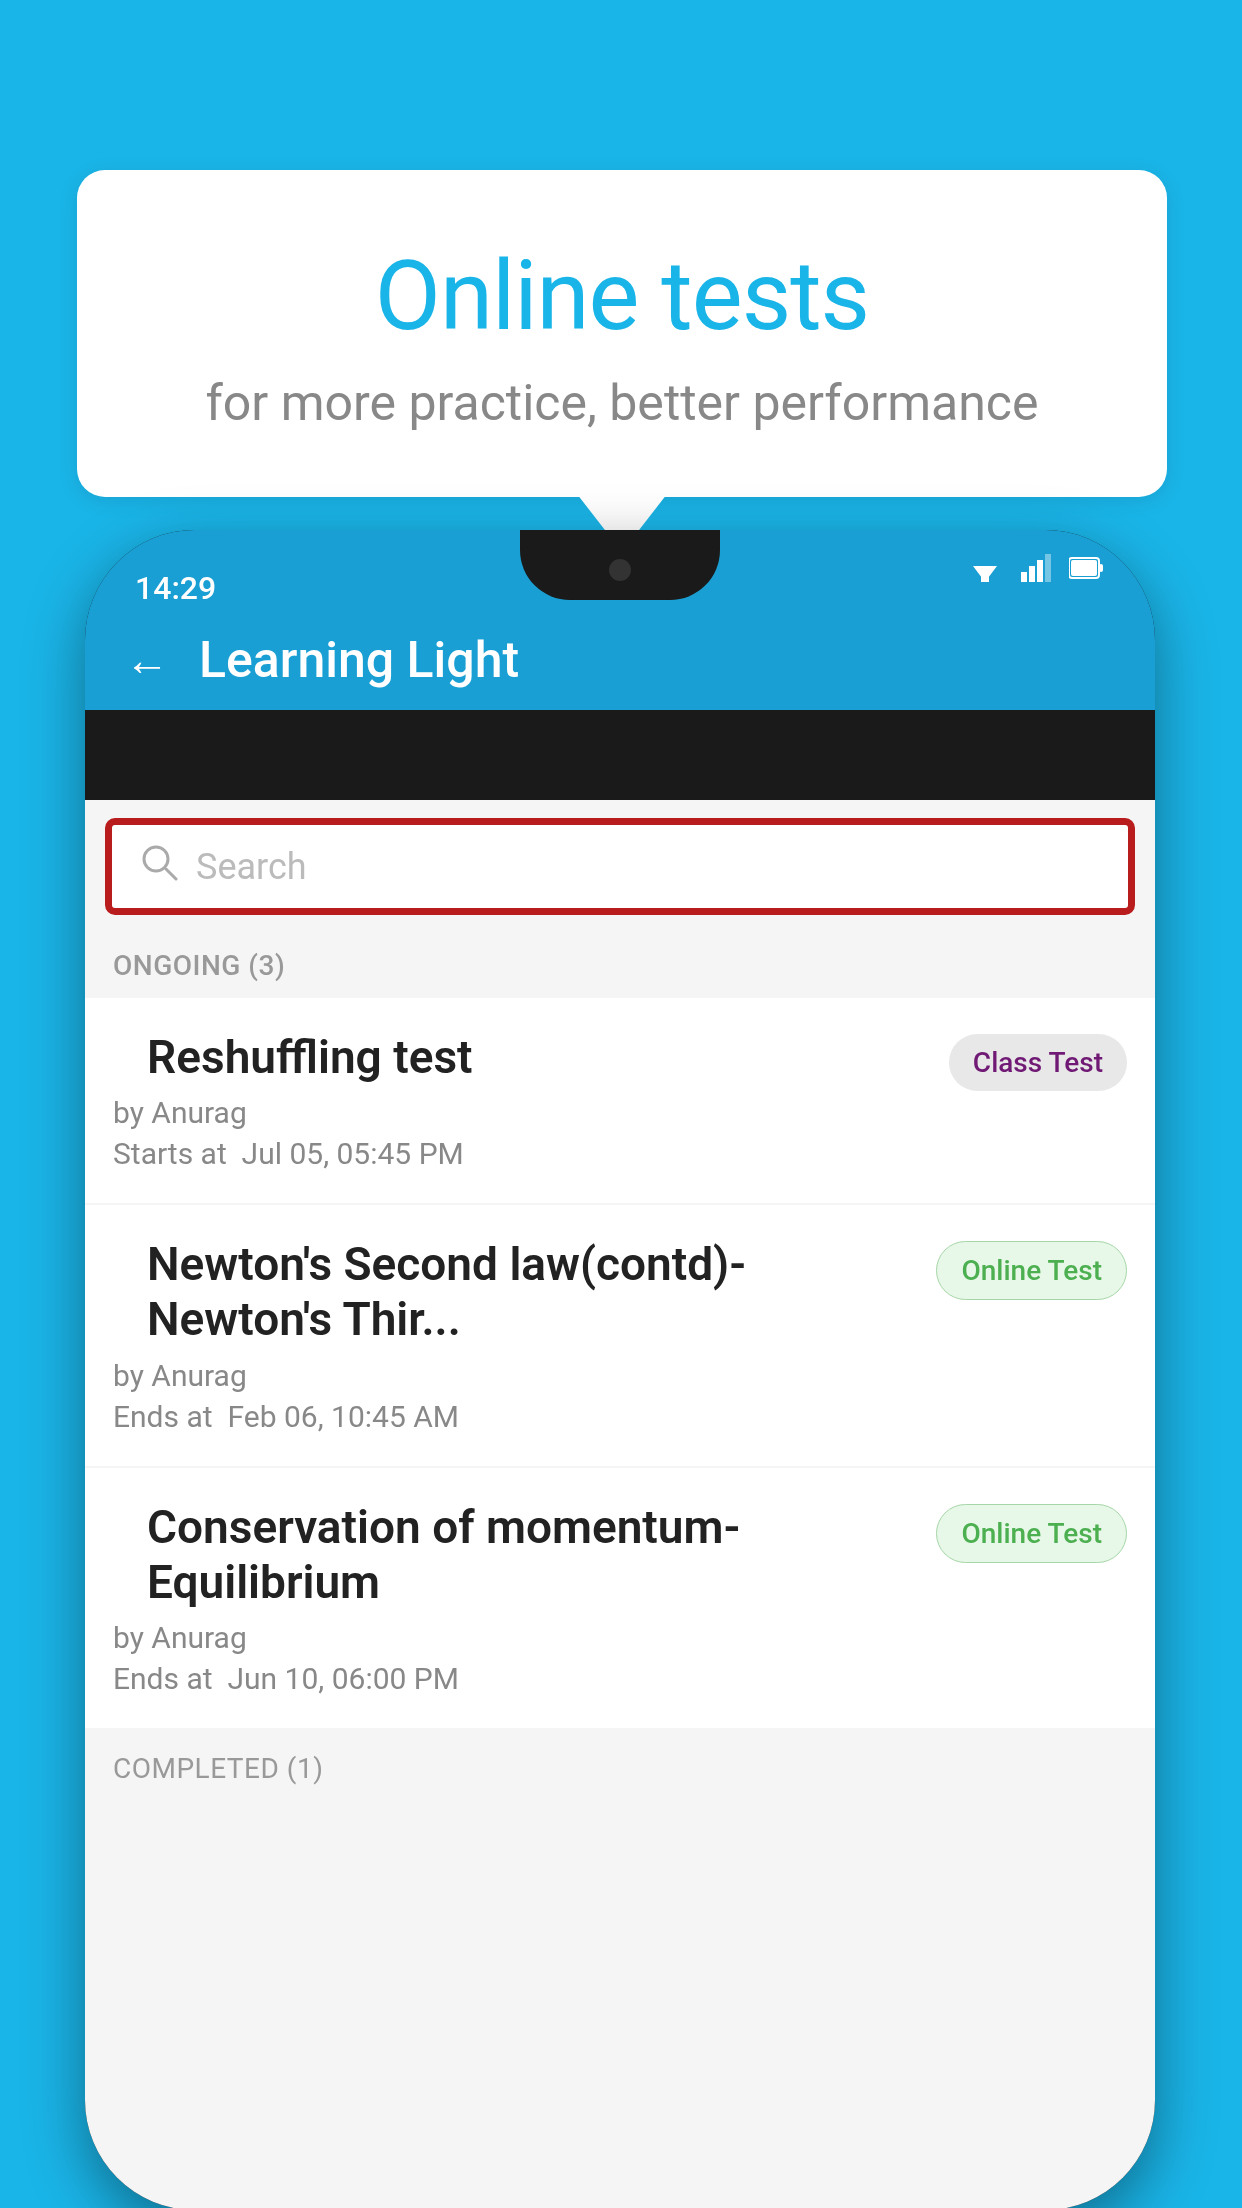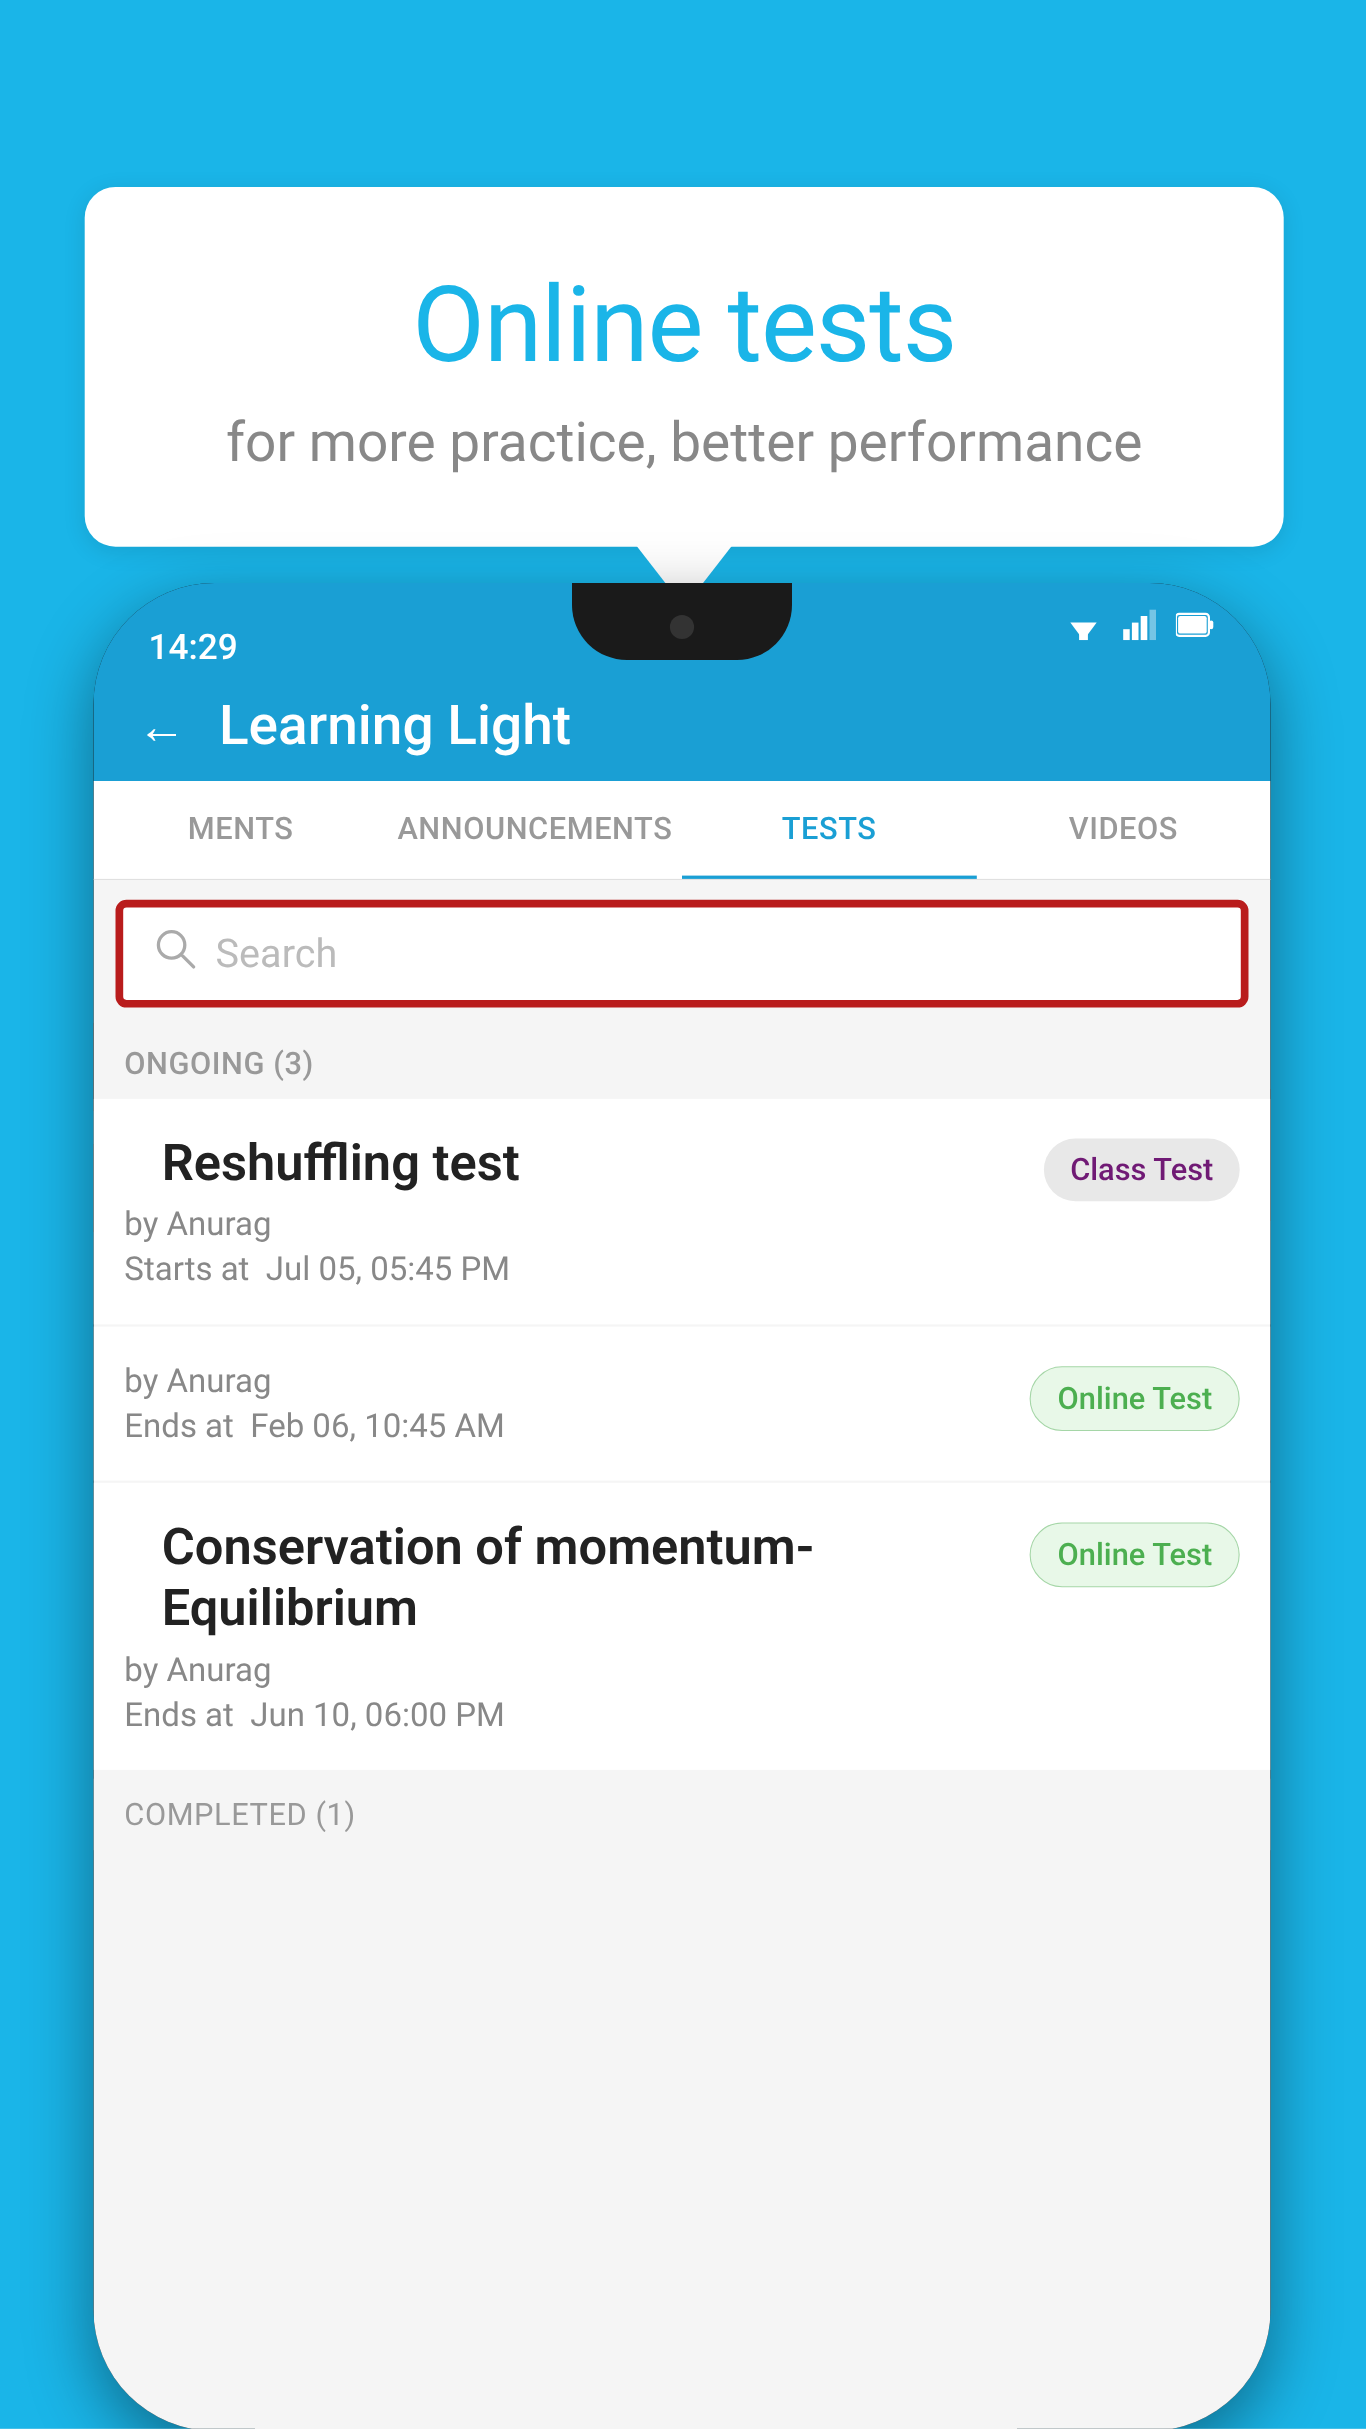--- a/index.html
+++ b/index.html
@@ -337,26 +337,20 @@
         </svg>
       </span>
     </div>
   </div>
 
   <div class="app-header">
     <span class="back-arrow">←</span>
     <span class="app-title">Learning Light</span>
   </div>
 
-  <div class="tabs-container">
-    <div class="tab">MENTS</div>
-    <div class="tab">ANNOUNCEMENTS</div>
-    <div class="tab active">TESTS</div>
-    <div class="tab">VIDEOS</div>
-  </div>
 
   <div class="content-area">
 
     <div class="search-bar">
       <span class="search-icon-svg">
         <svg width="38" height="38" viewBox="0 0 38 38" fill="none">
           <circle cx="16" cy="16" r="12" stroke="#aaa" stroke-width="3" fill="none"></circle>
           <line x1="26" y1="26" x2="36" y2="36" stroke="#aaa" stroke-width="3" stroke-linecap="round"></line>
         </svg>
       </span>
@@ -371,20 +365,21 @@
         <div class="test-author">by Anurag</div>
         <div class="test-date">
           <span>Starts at</span>&nbsp;&nbsp;<span>Jul 05, 05:45 PM</span>
         </div>
       </div>
       <span class="test-badge badge-class">Class Test</span>
     </div>
 
     <div class="test-item">
       <div class="test-info">
+        <div class="test-name">Newton's Second law(contd)-Newton's Thir...</div>
         <div class="test-author">by Anurag</div>
         <div class="test-date">
           <span>Ends at</span>&nbsp;&nbsp;<span>Feb 06, 10:45 AM</span>
         </div>
       </div>
       <span class="test-badge badge-online">Online Test</span>
     </div>
 
     <div class="test-item">
       <div class="test-info">

